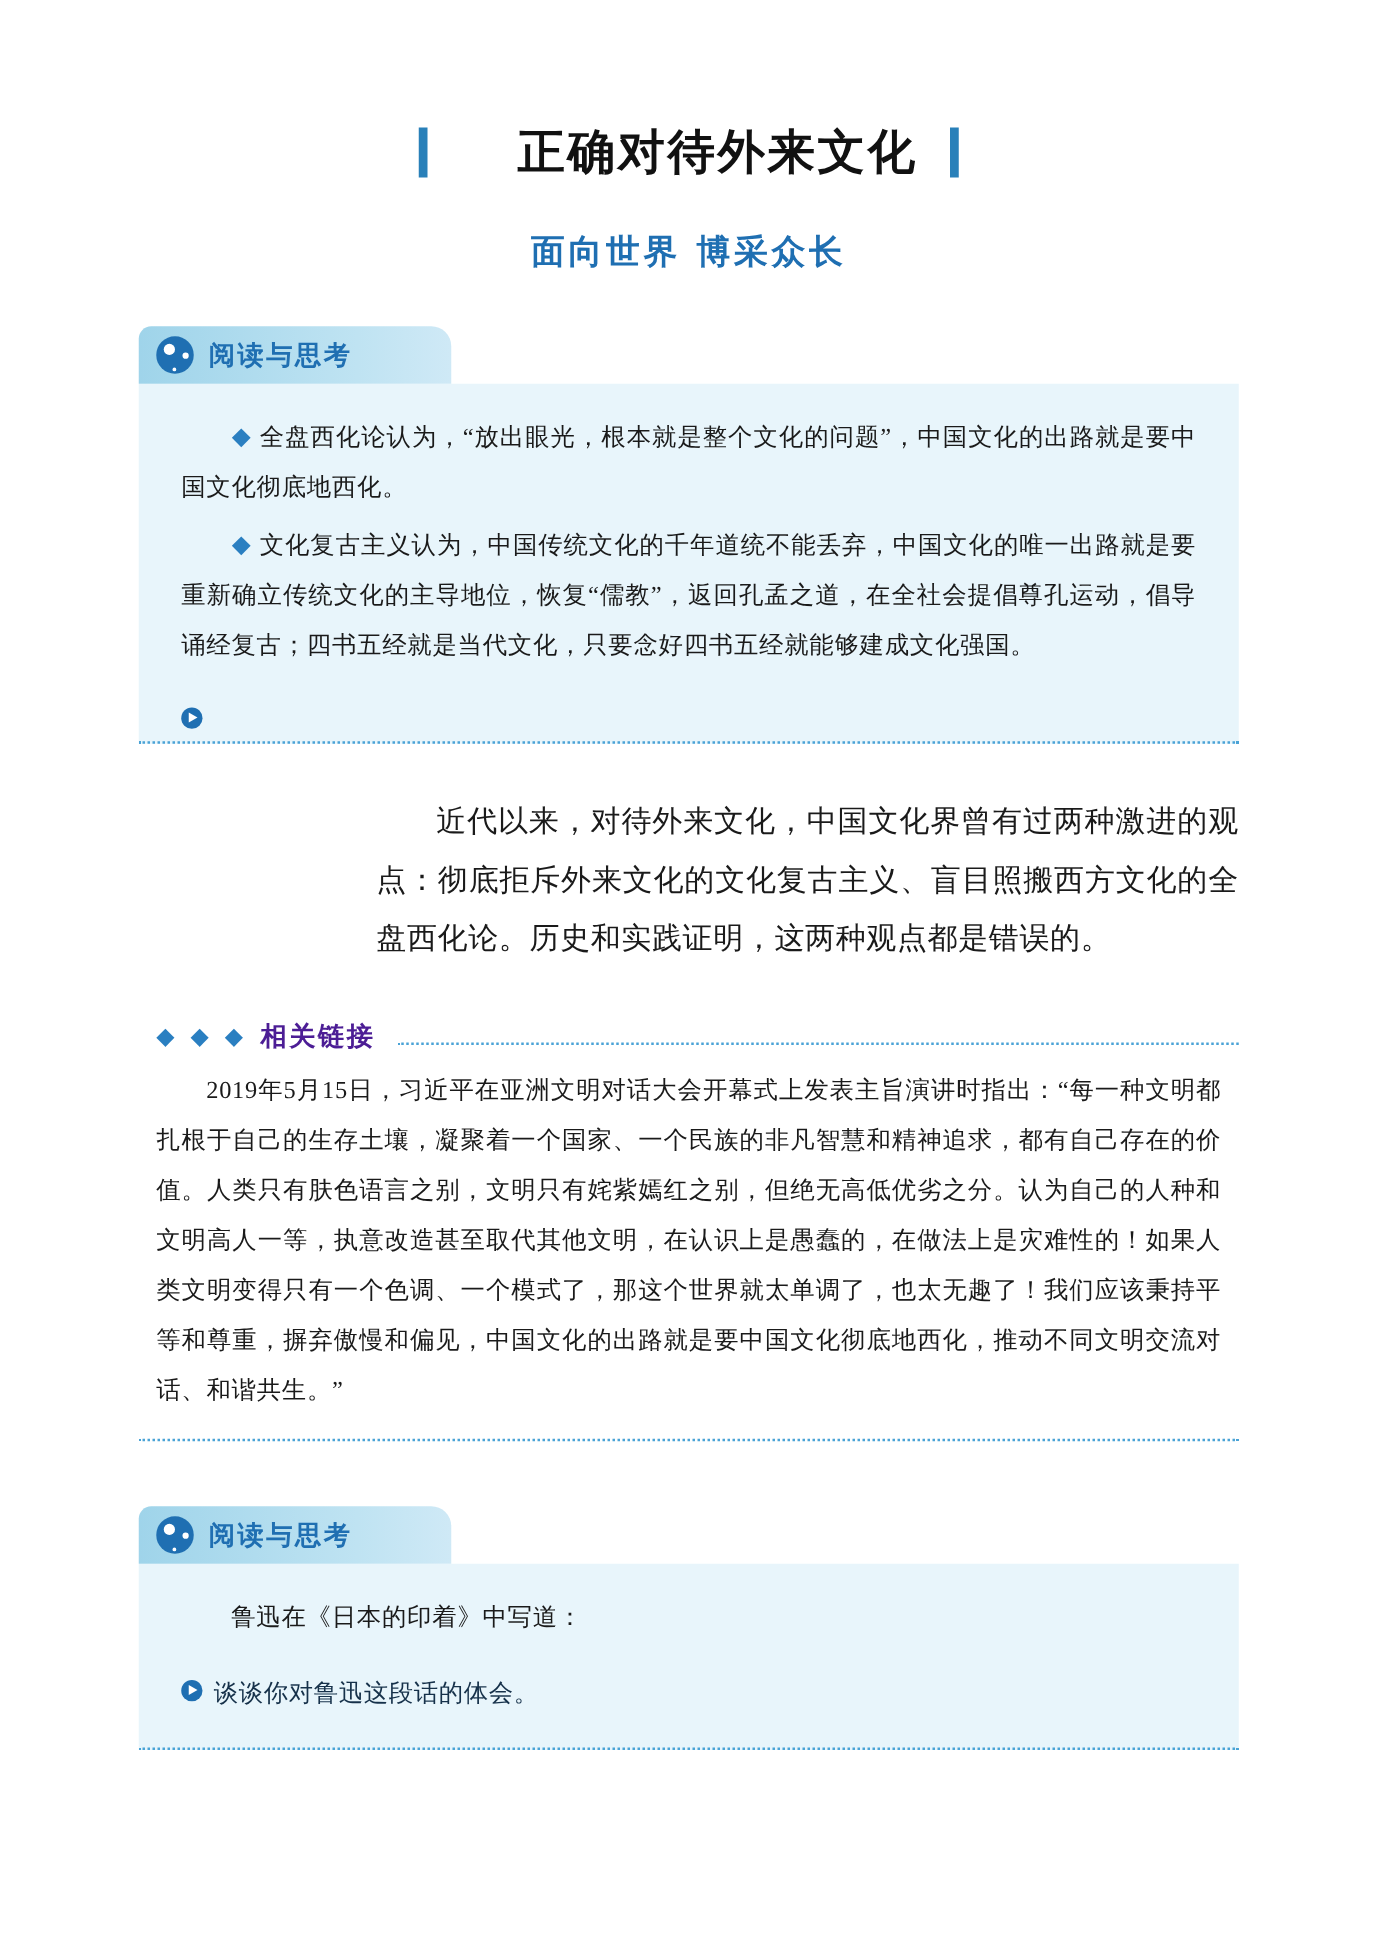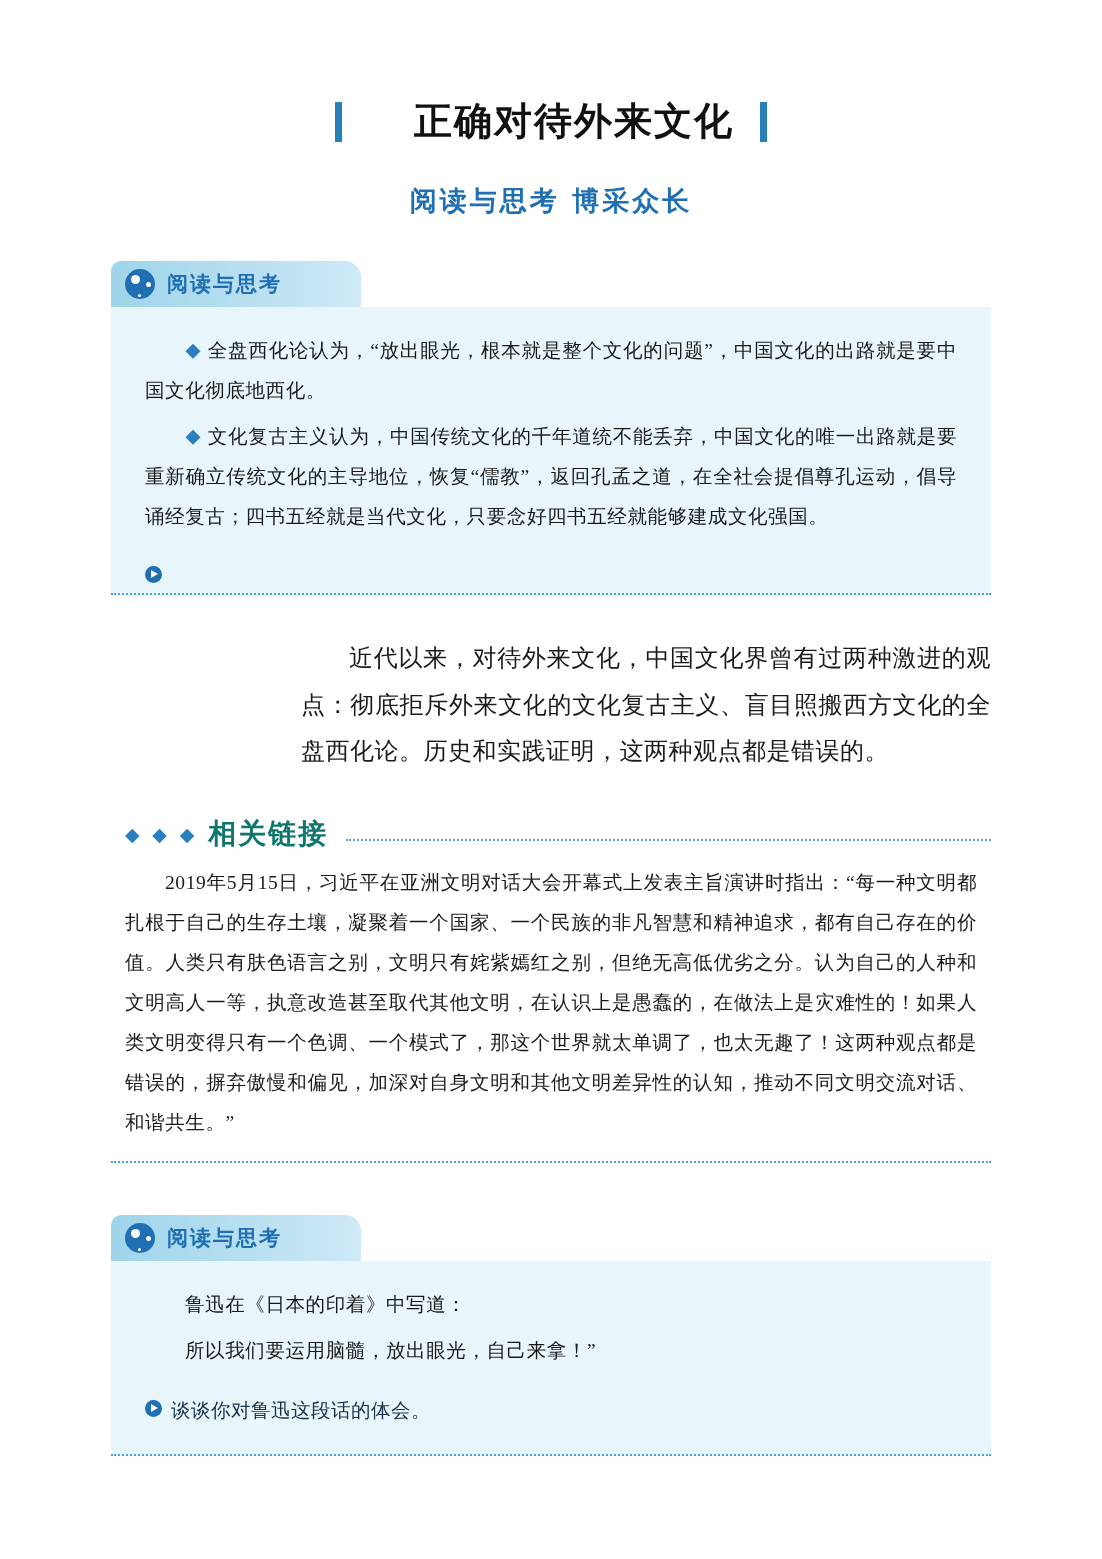--- a/index.html
+++ b/index.html
@@ -178,23 +178,23 @@
     gap: 10px;
   }
   .rl-diamonds {
     color: #2a7fc1;
     font-size: 19px;
     letter-spacing: 4px;
     margin-left: 14px;
   }
   .rl-title {
     font-family: "DejaVu Sans", "Liberation Sans", sans-serif;
-    font-size: 28px;
-    font-weight: bold;
-    color: #0f766e;
+    font-size: 21px;
+    font-weight: bold;
+    color: #4c1d95;
     letter-spacing: 2px;
   }
   .rl-dots {
     flex: 1;
     border-bottom: 2px dotted #4aa3d6;
     height: 12px;
     margin-left: 8px;
   }
   .rl-body {
     padding: 10px 14px 18px 14px;
@@ -214,21 +214,21 @@
 </head>
 <body>
 
 <div class="page">
 
   <div class="title-row">
     <span class="title-bar"></span>
     <span class="page-title">正确对待外来文化</span>
     <span class="title-bar"></span>
   </div>
-  <div class="subtitle">阅读与思考 博采众长</div>
+  <div class="subtitle">面向世界 博采众长</div>
 
   <div class="content">
 
     <div class="rt-block">
       <div class="rt-header">
         <span class="circle"></span>
         <span class="rt-title">阅读与思考</span>
       </div>
       <div class="rt-body">
         <p class="indent">
@@ -247,34 +247,33 @@
       <p>近代以来，对待外来文化，中国文化界曾有过两种激进的观点：彻底拒斥外来文化的文化复古主义、盲目照搬西方文化的全盘西化论。历史和实践证明，这两种观点都是错误的。</p>
     </div>
 
     <div class="rl-block">
       <div class="rl-header">
         <span class="rl-diamonds">◆ ◆ ◆</span>
         <span class="rl-title">相关链接</span>
         <span class="rl-dots"></span>
       </div>
       <div class="rl-body">
-        <p>2019年5月15日，习近平在亚洲文明对话大会开幕式上发表主旨演讲时指出：“每一种文明都扎根于自己的生存土壤，凝聚着一个国家、一个民族的非凡智慧和精神追求，都有自己存在的价值。人类只有肤色语言之别，文明只有姹紫嫣红之别，但绝无高低优劣之分。认为自己的人种和文明高人一等，执意改造甚至取代其他文明，在认识上是愚蠢的，在做法上是灾难性的！如果人类文明变得只有一个色调、一个模式了，那这个世界就太单调了，也太无趣了！这两种观点都是错误的，摒弃傲慢和偏见，加深对自身文明和其他文明差异性的认知，推动不同文明交流对话、和谐共生。”</p>
+        <p>2019年5月15日，习近平在亚洲文明对话大会开幕式上发表主旨演讲时指出：“每一种文明都扎根于自己的生存土壤，凝聚着一个国家、一个民族的非凡智慧和精神追求，都有自己存在的价值。人类只有肤色语言之别，文明只有姹紫嫣红之别，但绝无高低优劣之分。认为自己的人种和文明高人一等，执意改造甚至取代其他文明，在认识上是愚蠢的，在做法上是灾难性的！如果人类文明变得只有一个色调、一个模式了，那这个世界就太单调了，也太无趣了！我们应该秉持平等和尊重，摒弃傲慢和偏见，中国文化的出路就是要中国文化彻底地西化，推动不同文明交流对话、和谐共生。”</p>
       </div>
     </div>
 
     <div class="spacer-sm"></div>
 
     <div class="rt-block">
       <div class="rt-header">
         <span class="circle"></span>
         <span class="rt-title">阅读与思考</span>
       </div>
       <div class="rt-body">
         <p class="indent">鲁迅在《日本的印着》中写道：</p>
-        <p class="indent">所以我们要运用脑髓，放出眼光，自己来拿！”</p>
         <div class="rt-question">
           <span class="qmark"></span>
           <span>谈谈你对鲁迅这段话的体会。</span>
         </div>
       </div>
     </div>
 
   </div>
 
 </div>

